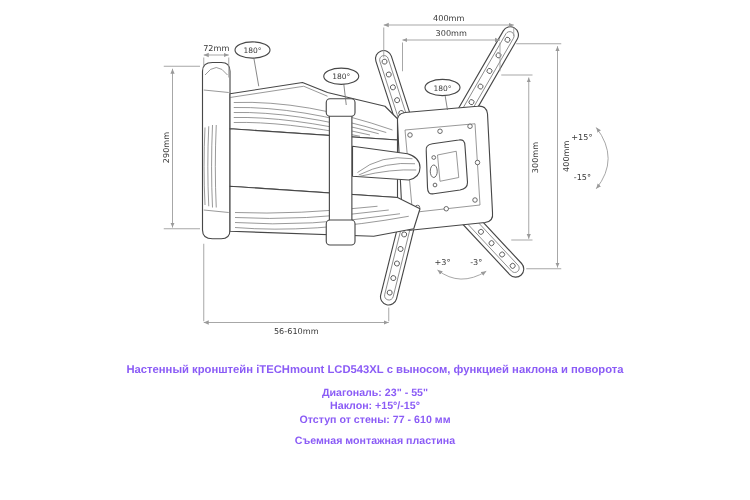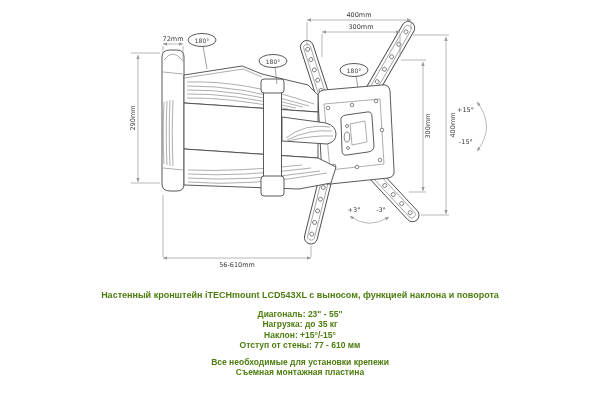--- a/index.html
+++ b/index.html
@@ -5,21 +5,21 @@
   html,body{margin:0;padding:0;background:#fff;}
   .page{position:relative;width:600px;height:400px;background:#fff;overflow:hidden;
         font-family:"Liberation Sans",sans-serif;}
   .diagram-svg{position:absolute;top:0;left:0;}
   .diagram-svg text{font-family:"DejaVu Sans",sans-serif;font-size:6.5px;fill:#3a3a3a;}
   .diagram-svg text.small{font-size:6px;}
   .drawf{stroke:#474747;stroke-width:0.9;fill:#ffffff;stroke-linejoin:round;}
   .thin{stroke:#6a6a6a;stroke-width:0.55;fill:none;}
   .hole{stroke:#555;stroke-width:0.7;fill:#fff;}
   .dim{stroke:#9a9a9a;stroke-width:0.7;fill:none;}
-  .specs{position:absolute;top:278px;left:0;width:600px;text-align:center;color:#4d7c0f;font-weight:bold;}
+  .specs{position:absolute;top:278px;left:0;width:600px;text-align:center;color:#8b5cf6;font-weight:bold;}
   .title{font-size:9px;margin-top:12px;margin-bottom:9px;}
   .spec-line{font-size:8.5px;line-height:10.3px;}
   .spec-footer{margin-top:7px;}
   .spec-footer div{font-size:8.5px;line-height:10px;}
 </style>
 </head>
 <body>
 
 <div class="page">
 
@@ -152,22 +152,20 @@
     <text class="small" x="354" y="72.5" text-anchor="middle">180°</text>
     <text x="457" y="112">+15°</text>
     <text x="459" y="144">-15°</text>
     <text x="354" y="212" text-anchor="middle">+3°</text>
     <text x="381" y="212" text-anchor="middle">-3°</text>
   </svg>
 
   <div class="specs">
     <div class="title">Настенный кронштейн iTECHmount LCD543XL с выносом, функцией наклона и поворота</div>
     <div class="spec-line">Диагональ: 23" - 55"</div>
-    <div class="spec-line">Нагрузка: до 35 кг</div>
     <div class="spec-line">Наклон: +15°/-15°</div>
     <div class="spec-line">Отступ от стены: 77 - 610 мм</div>
     <div class="spec-footer">
-      <div>Все необходимые для установки крепежи</div>
       <div>Съемная монтажная пластина</div>
     </div>
   </div>
 
 </div>
 
 </body></html>

